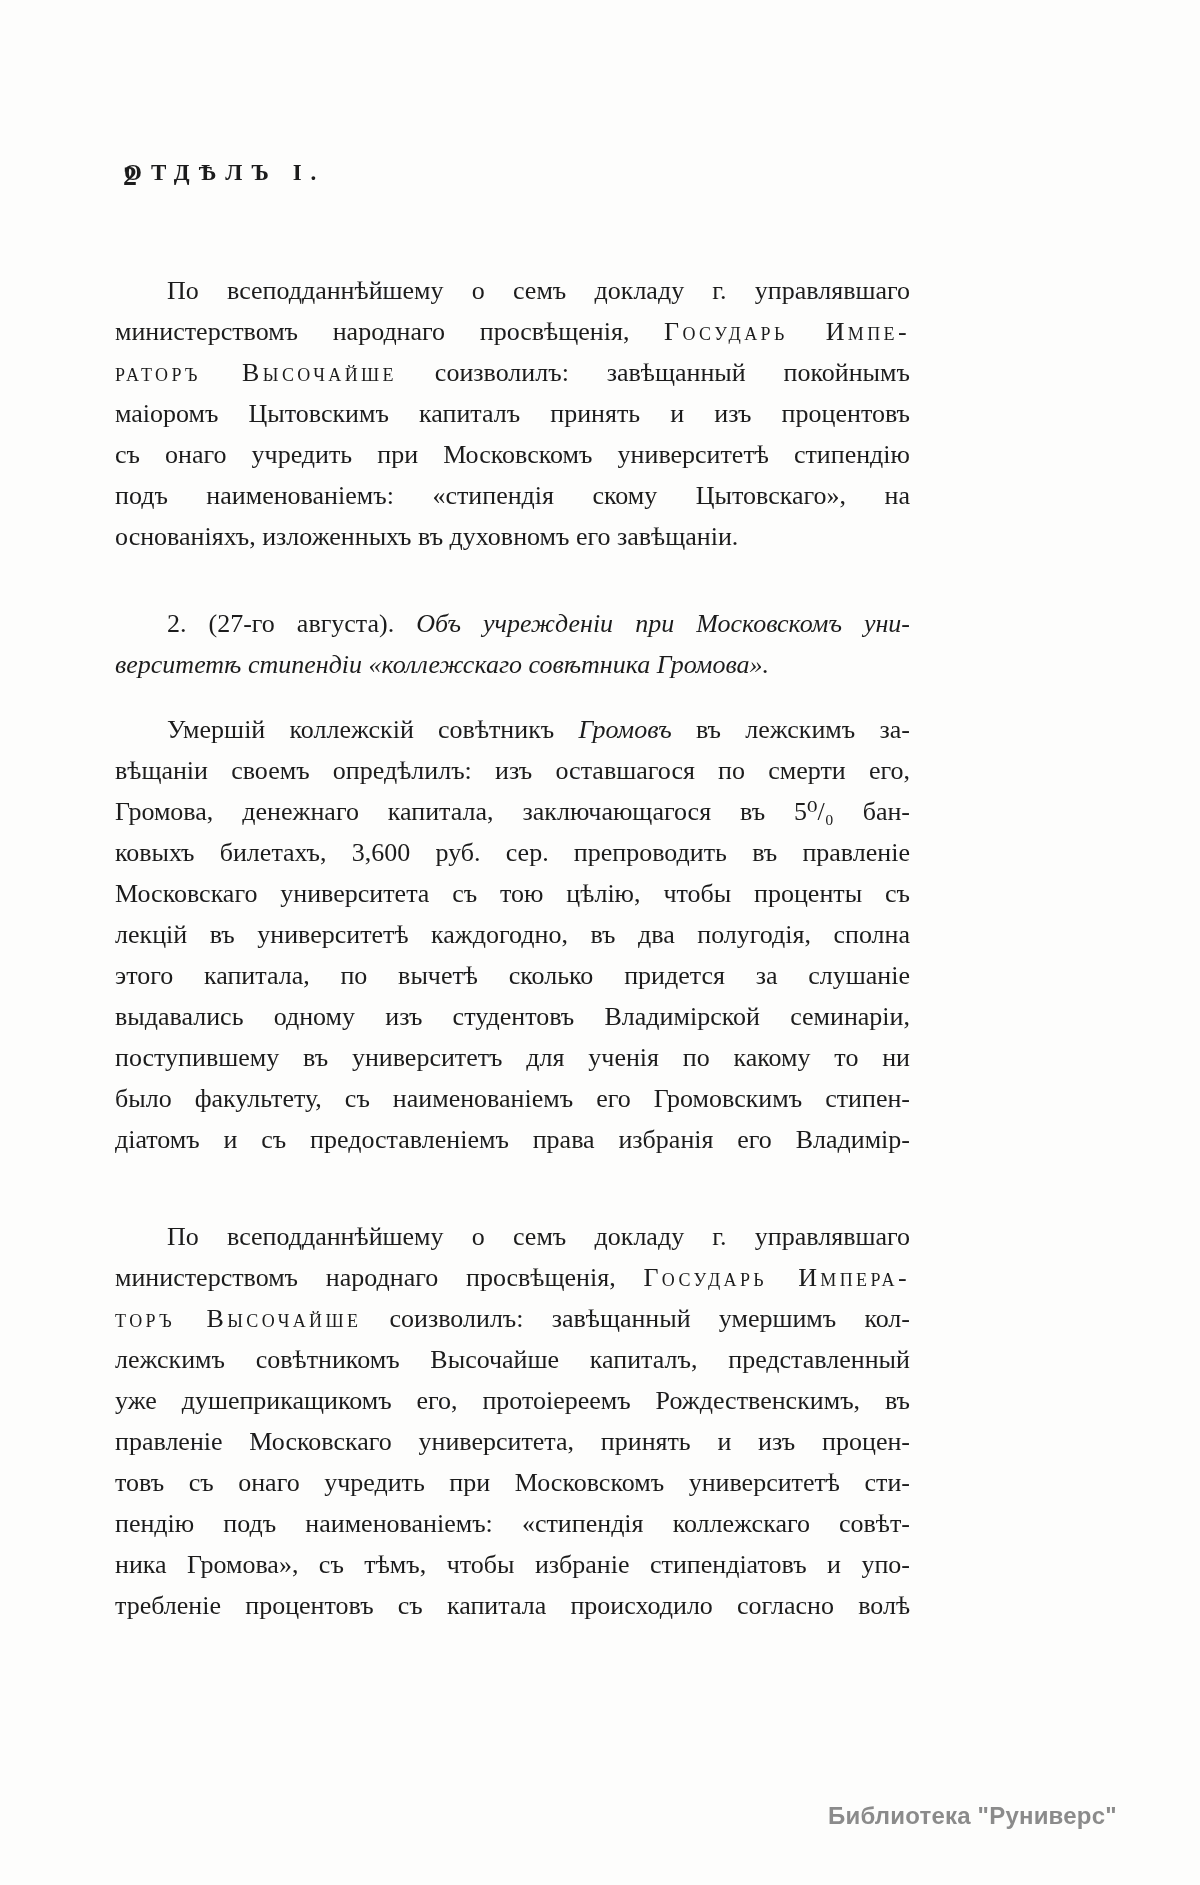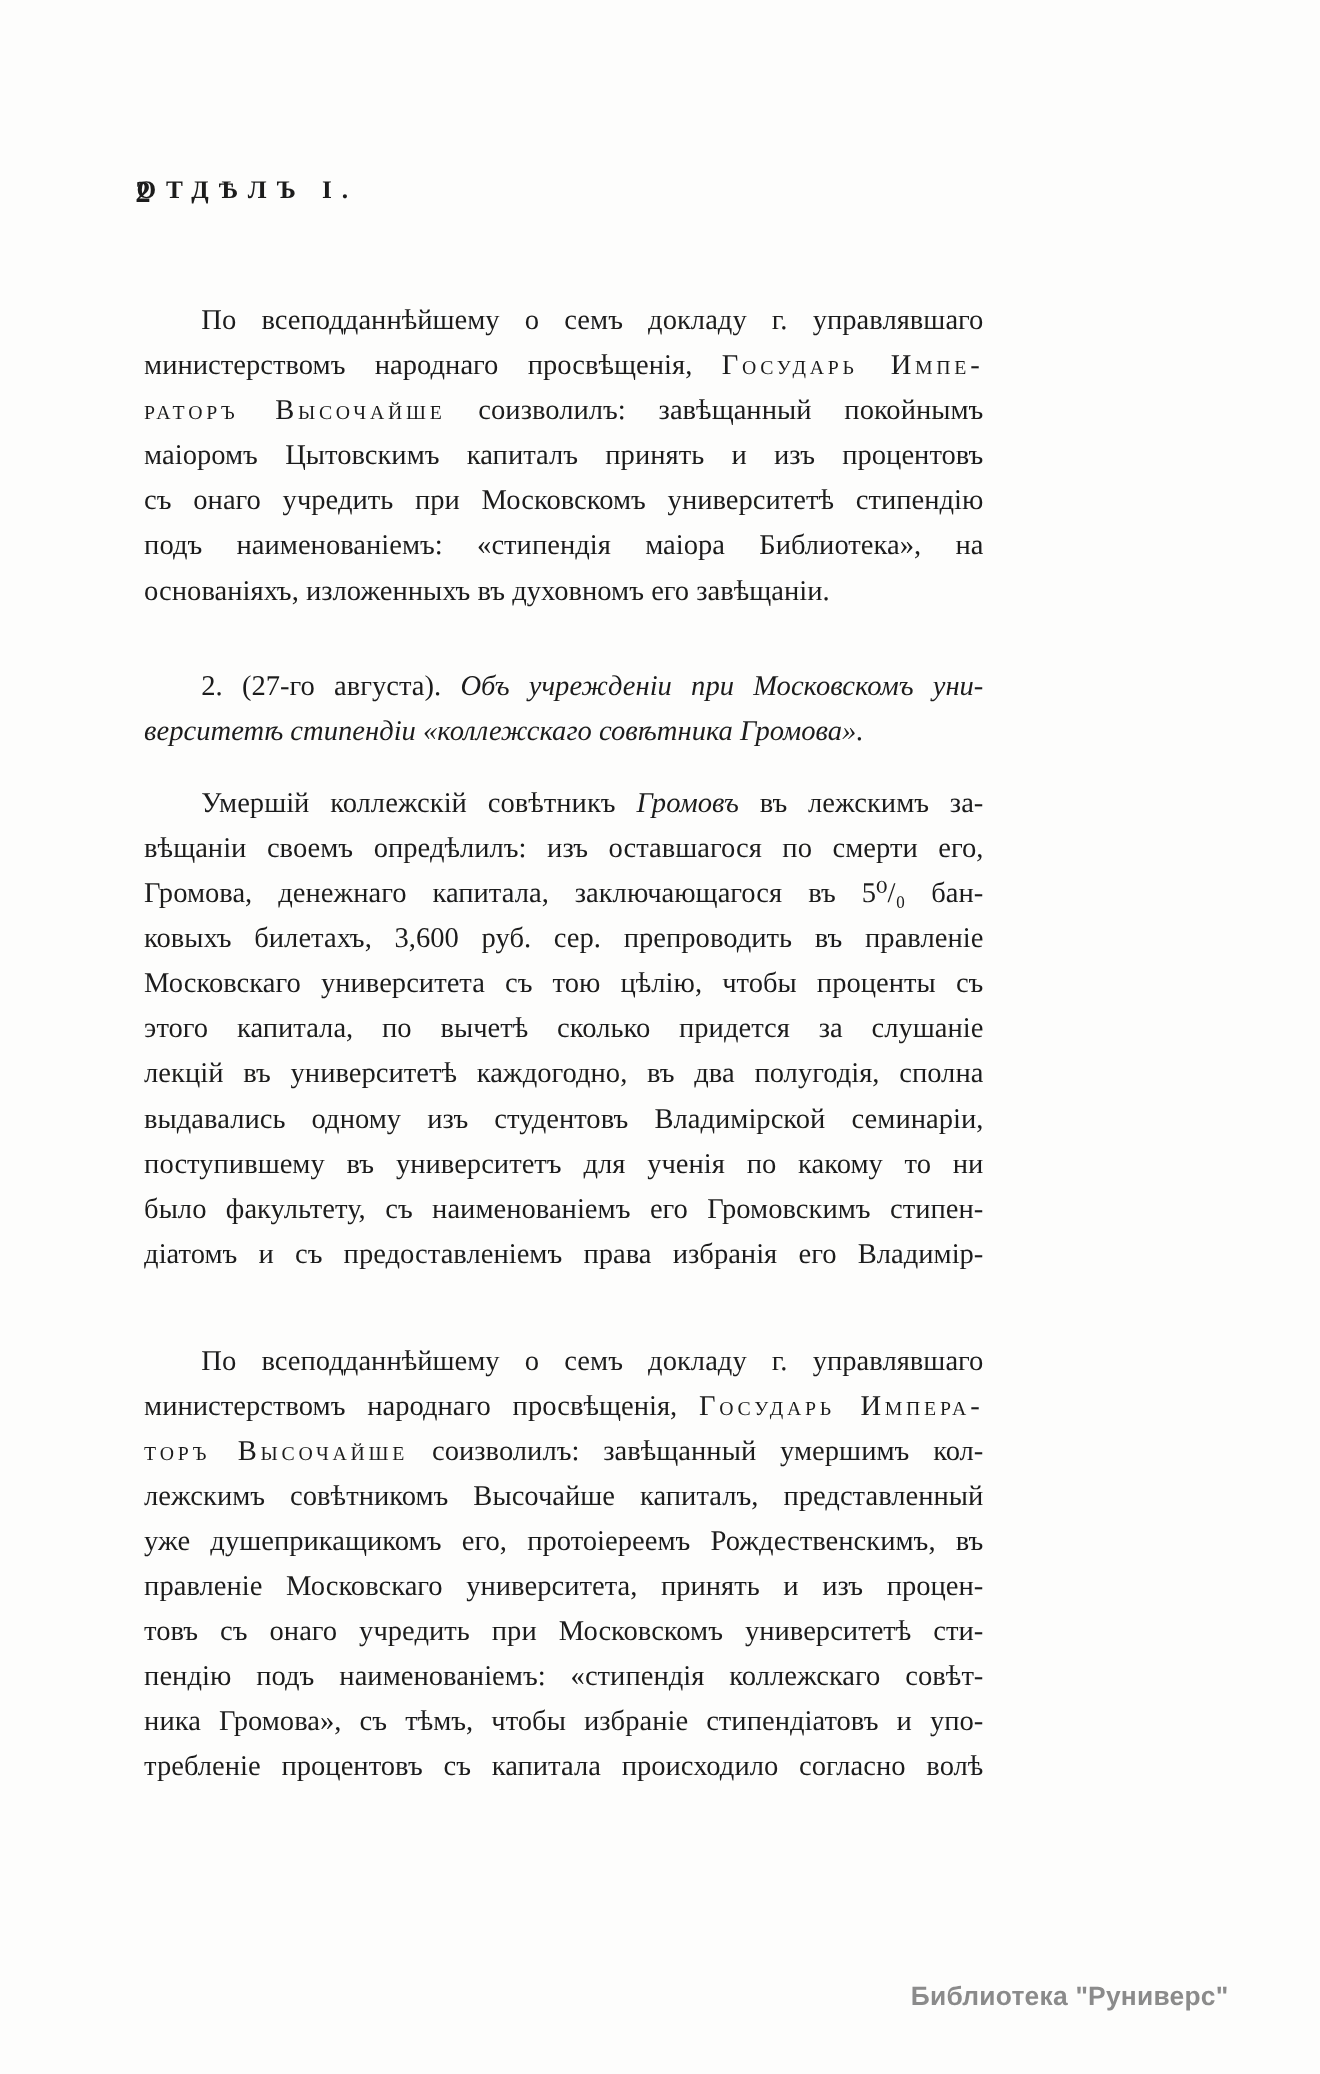--- a/index.html
+++ b/index.html
@@ -34,21 +34,21 @@
     font-weight: bold;
     letter-spacing: 1px;
   }
   .section-header {
     text-align: left;
     font-size: 23px;
     font-weight: bold;
     letter-spacing: 9px;
     padding-left: 9px; 
   }
-  .para { margin: 16px; }
+  .para { margin: 0; }
   .para-1 { margin-top: 74px; }
   .para-2 { margin-top: 46px; }
   .para-3 { margin-top: 24px; }
   .para-4 { margin-top: 56px; }
   .line {
     height: 41px;
     line-height: 41px;
     font-size: 26px;
     text-align: justify;
     text-align-last: justify;
@@ -88,35 +88,35 @@
       <span class="page-number">2</span>
       <div class="section-header">ОТДѢЛЪ I.</div>
     </div>
 
   <div class="para para-1">
         <div class="line indent"><span>По всеподданнѣйшему о семъ докладу г. управлявшаго</span></div>
         <div class="line"><span>министерствомъ народнаго просвѣщенія, </span><span class="sc">Государь Импе-</span></div>
         <div class="line"><span class="sc">раторъ Высочайше</span><span> соизволилъ: завѣщанный покойнымъ</span></div>
         <div class="line"><span>маіоромъ Цытовскимъ капиталъ принять и изъ процентовъ</span></div>
         <div class="line"><span>съ онаго учредить при Московскомъ университетѣ стипендію</span></div>
-        <div class="line"><span>подъ наименованіемъ: «стипендія маіора Библиотека», на</span></div>
+        <div class="line"><span>подъ наименованіемъ: «стипендія скому Цытовскаго», на</span></div>
         <div class="line last"><span>основаніяхъ, изложенныхъ въ духовномъ его завѣщаніи.</span></div>
       </div>
       <div class="para para-2">
         <div class="line indent"><span>2. (27-го августа). </span><span class="it">Объ учрежденіи при Московскомъ уни-</span></div>
         <div class="line last"><span class="it">верситетѣ стипендіи «коллежскаго совѣтника Громова».</span></div>
       </div>
       <div class="para para-3">
         <div class="line indent"><span>Умершій коллежскій совѣтникъ </span><span class="it">Громовъ</span><span> въ лежскимъ за-</span></div>
         <div class="line"><span>вѣщаніи своемъ опредѣлилъ: изъ оставшагося по смерти его,</span></div>
         <div class="line"><span>Громова, денежнаго капитала, заключающагося въ 5⁰/₀ бан-</span></div>
         <div class="line"><span>ковыхъ билетахъ, 3,600 руб. сер. препроводить въ правленіе</span></div>
         <div class="line"><span>Московскаго университета съ тою цѣлію, чтобы проценты съ</span></div>
+        <div class="line"><span>лекцій въ университетѣ каждогодно, въ два полугодія, сполна</span></div>
         <div class="line"><span>этого капитала, по вычетѣ сколько придется за слушаніе</span></div>
-        <div class="line"><span>лекцій въ университетѣ каждогодно, въ два полугодія, сполна</span></div>
         <div class="line"><span>выдавались одному изъ студентовъ Владимірской семинаріи,</span></div>
         <div class="line"><span>поступившему въ университетъ для ученія по какому то ни</span></div>
         <div class="line"><span>было факультету, съ наименованіемъ его Громовскимъ стипен-</span></div>
         <div class="line"><span>діатомъ и съ предоставленіемъ права избранія его Владимір-</span></div>
       </div>
       <div class="para para-4">
         <div class="line indent"><span>По всеподданнѣйшему о семъ докладу г. управлявшаго</span></div>
         <div class="line"><span>министерствомъ народнаго просвѣщенія, </span><span class="sc">Государь Импера-</span></div>
         <div class="line"><span class="sc">торъ Высочайше</span><span> соизволилъ: завѣщанный умершимъ кол-</span></div>
         <div class="line"><span>лежскимъ совѣтникомъ Высочайше капиталъ, представленный</span></div>

